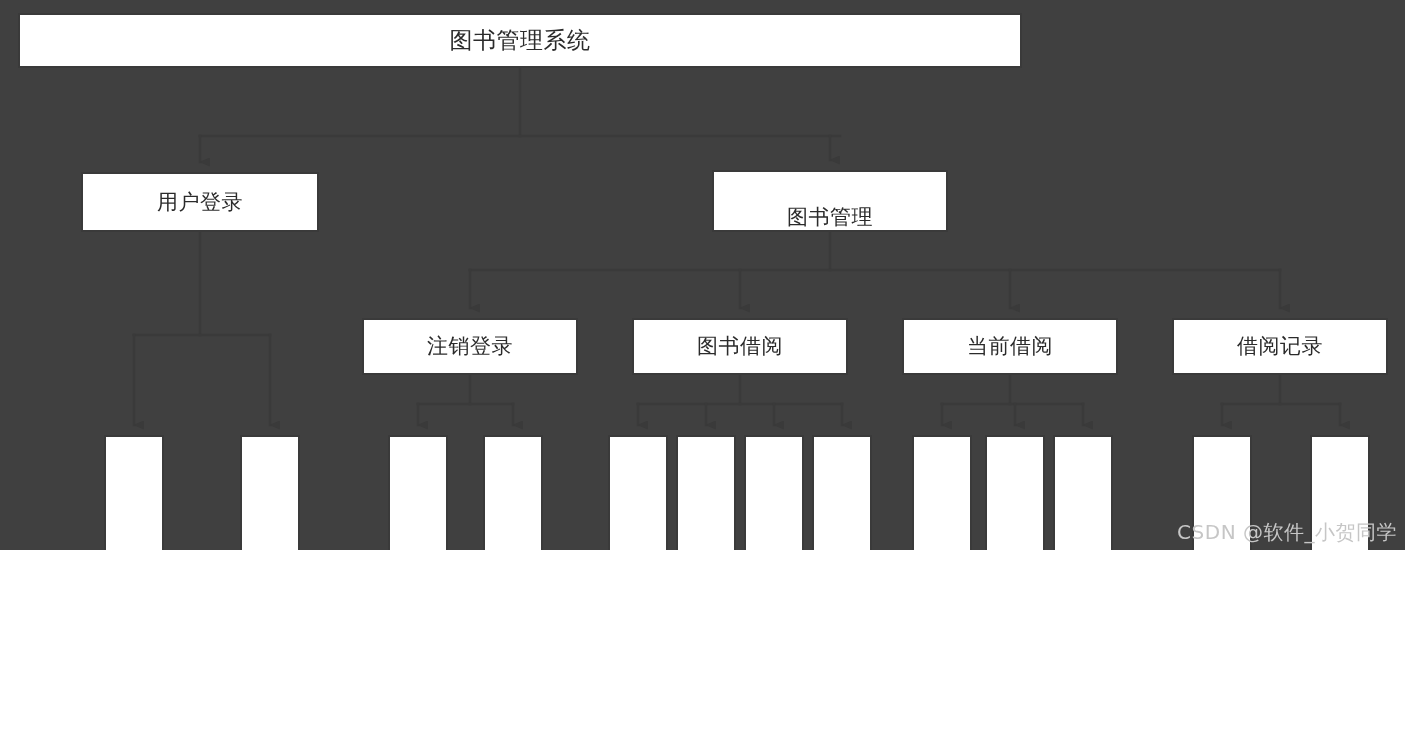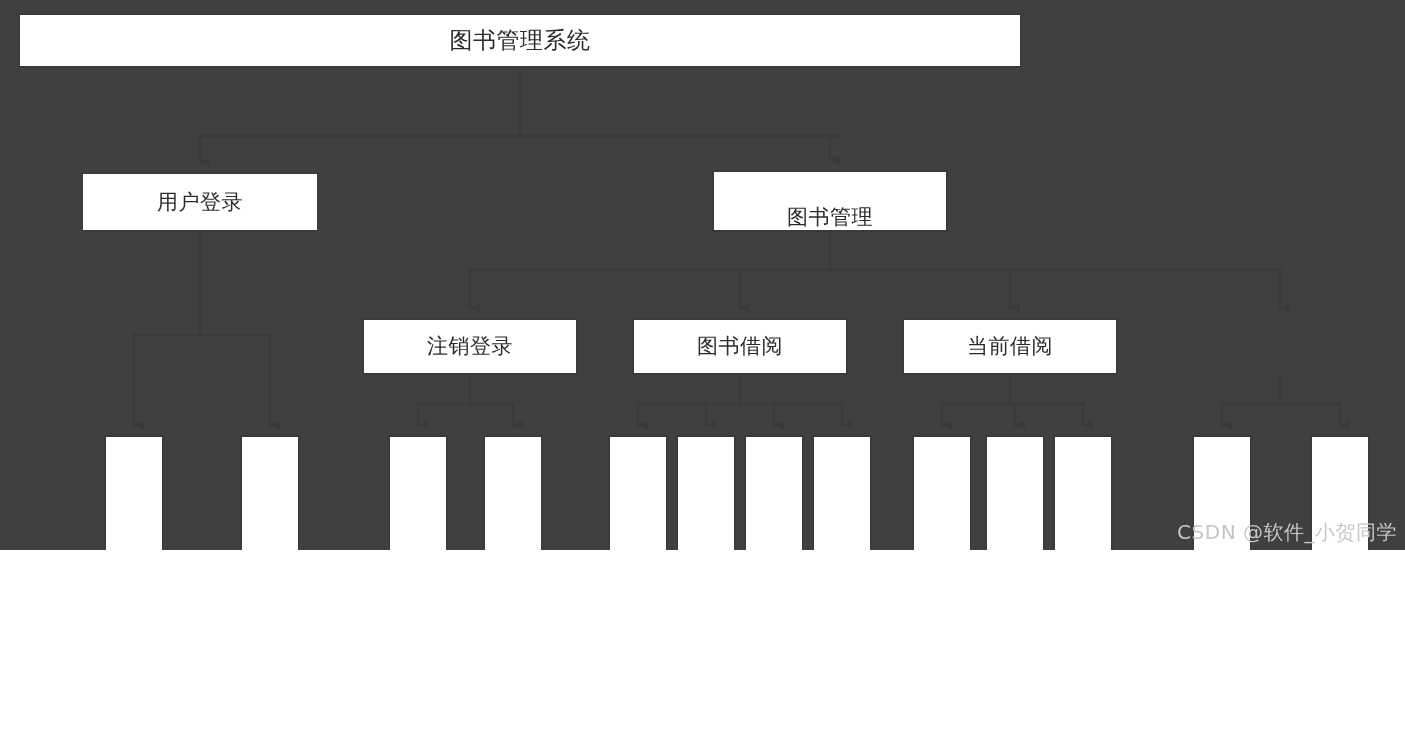--- a/index.html
+++ b/index.html
@@ -148,20 +148,23 @@
 
   <div class="node horiz" style="left:362px; top:318px; width:216px; height:57px;">
     <span class="node-label">注销登录</span>
   </div>
   <div class="node horiz" style="left:632px; top:318px; width:216px; height:57px;">
     <span class="node-label">图书借阅</span>
   </div>
   <div class="node horiz" style="left:902px; top:318px; width:216px; height:57px;">
     <span class="node-label">当前借阅</span>
   </div>
+  <div class="node horiz" style="left:1172px; top:318px; width:216px; height:57px;">
+    <span class="node-label">借阅记录</span>
+  </div>
 
   <div class="node vert" style="left:104px; top:435px; width:60px; height:300px;">
     <span class="node-label">用户登录</span>
   </div>
   <div class="node vert" style="left:240px; top:435px; width:60px; height:300px;">
     <span class="node-label">注销登录</span>
   </div>
 
   <div class="node vert" style="left:388px; top:435px; width:60px; height:300px;">
     <span class="node-label">查询图书</span>

